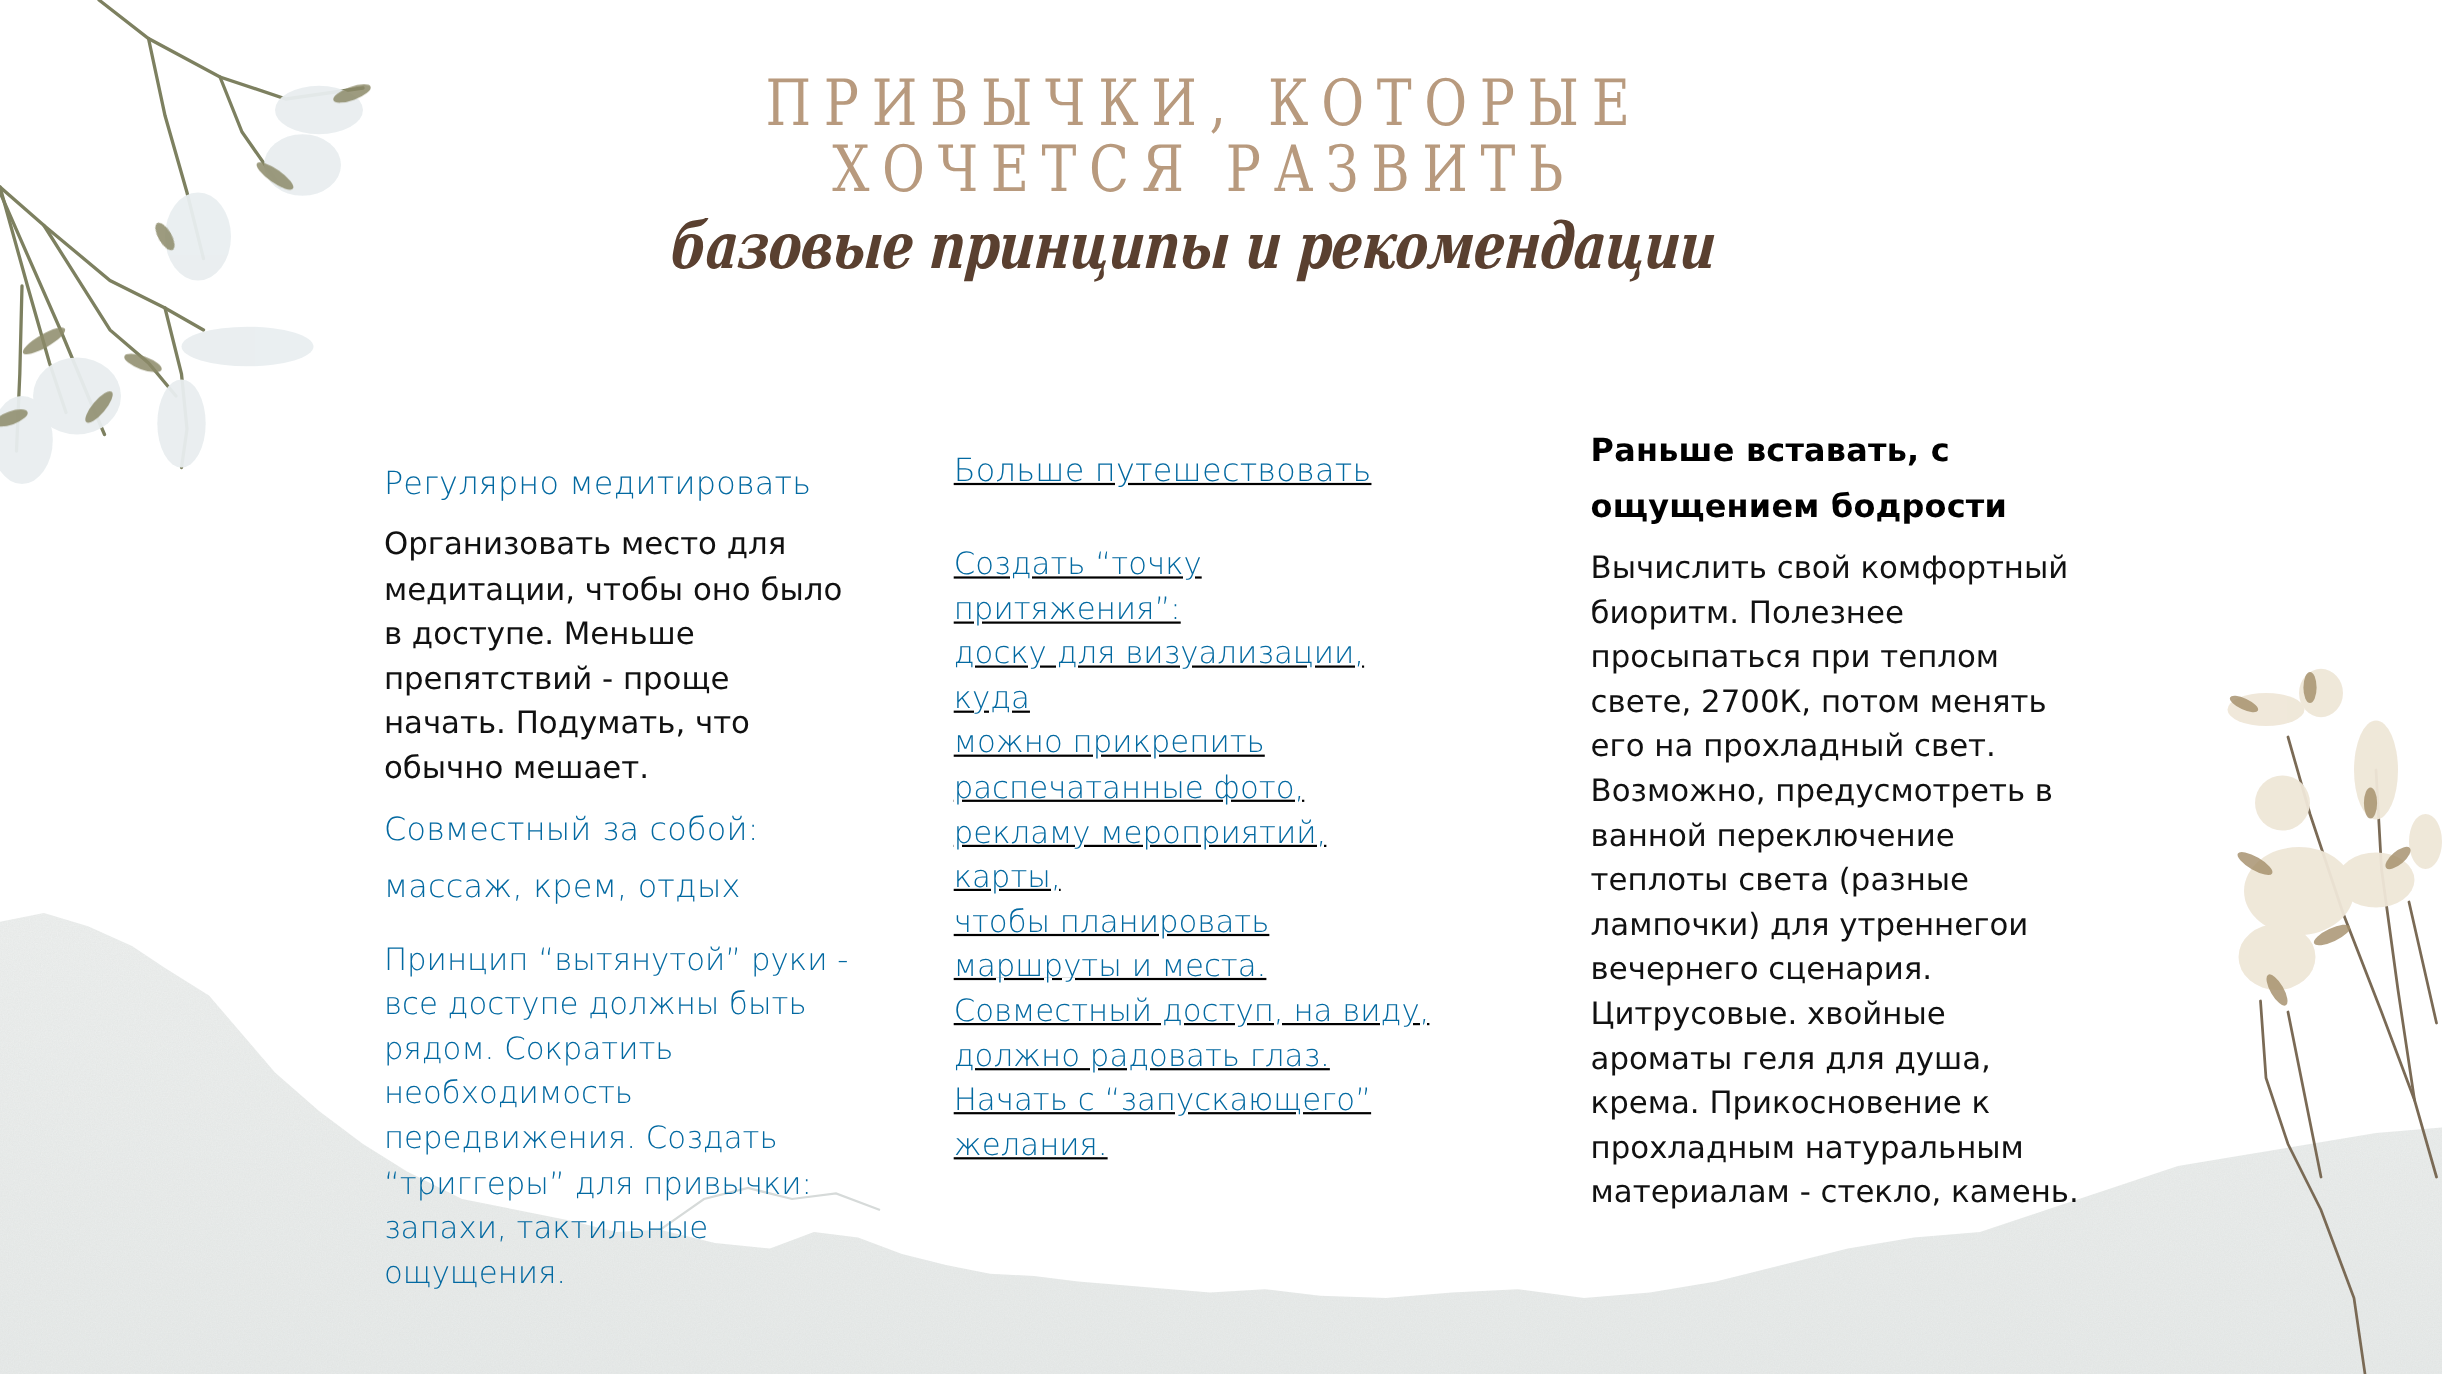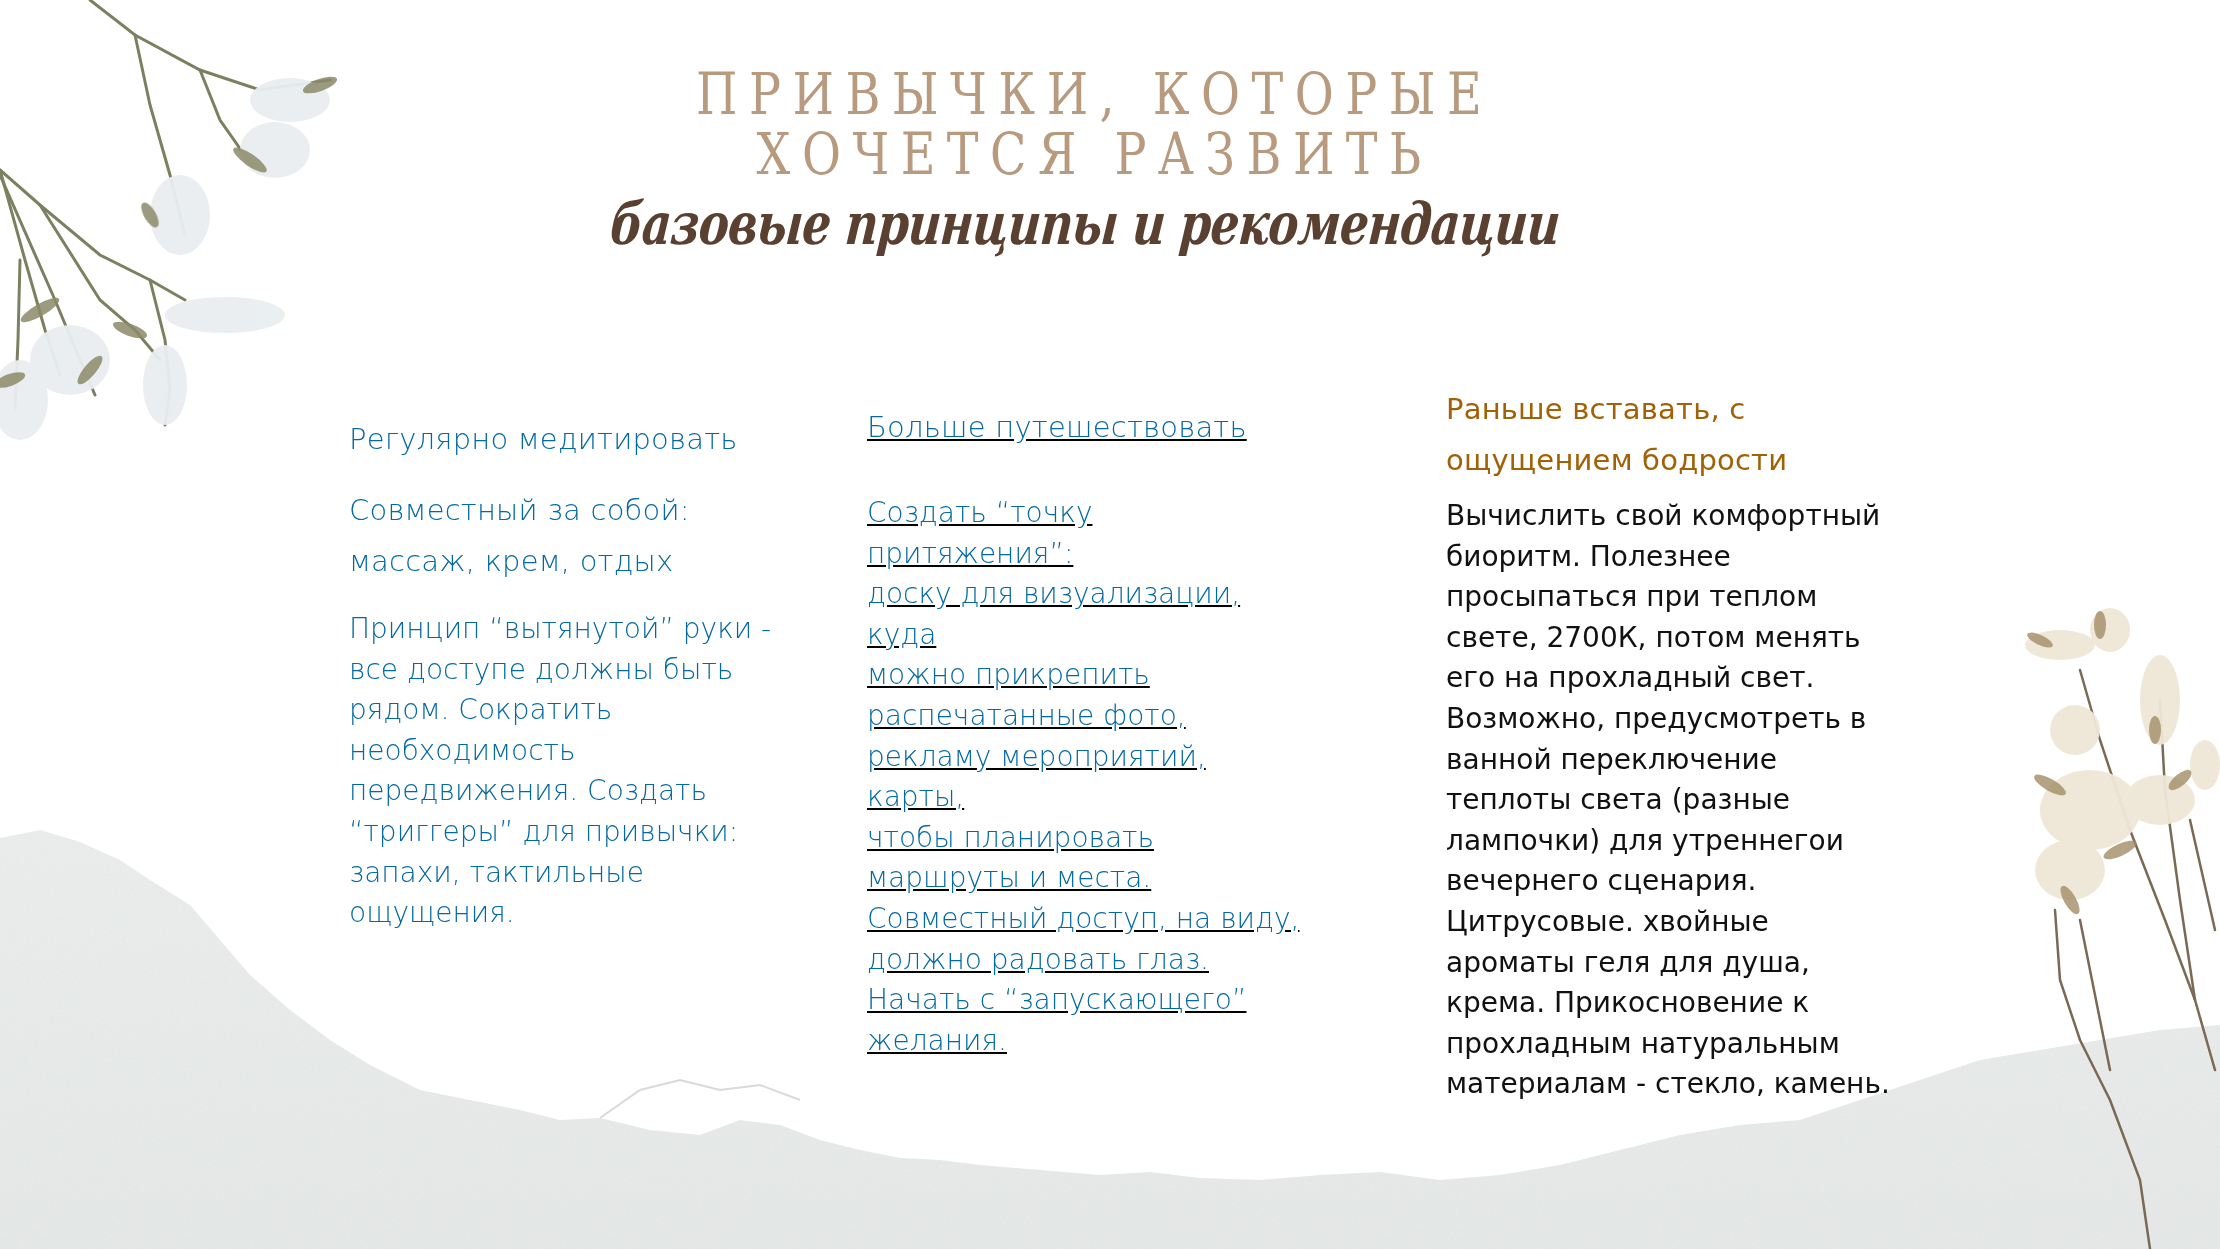--- a/index.html
+++ b/index.html
@@ -22,21 +22,21 @@
   .t2 { top:120px; left:-10px; }
   .script {
     position:absolute; top:190px; left:0; width:2180px; text-align:center;
     font-family:"DejaVu Serif", "Liberation Serif", serif;
     font-style:italic; color:#5a4030; font-size:58px; font-weight:700;
     letter-spacing:-1px;
     transform:scaleX(0.78) skewX(-6deg); transform-origin:1080px 0;
   }
   .col { position:absolute; }
   .h {
-    color:#a16207; font-size:29px; line-height:51px; font-weight:400;
+    color:#000000; font-size:29px; line-height:51px; font-weight:700;
     letter-spacing:0.2px; margin:0;
   }
   .h.light { color:#0369a1; font-weight:300; }
   .b {
     color:#111; font-size:28px; line-height:40.6px; margin:0;
     white-space:pre-line;
   }
   .b.light { color:#0369a1; font-weight:300; }
   .b.bold { color:#111; font-weight:500; }
   .col1 { left:349px; top:414px; width:440px; }
@@ -127,20 +127,26 @@
   </g>
 </svg>
 
 <div class="title t1">ПРИВЫЧКИ, КОТОРЫЕ</div>
 <div class="title t2">ХОЧЕТСЯ РАЗВИТЬ</div>
 <div class="script">базовые принципы и рекомендации</div>
 
 <div class="col col1">
   <p class="h light">Регулярно медитировать</p>
   <div class="sp1"></div>
+  <p class="b bold">Организовать место для
+медитации, чтобы оно было
+в доступе. Меньше
+препятствий - проще
+начать. Подумать, что
+обычно мешает.</p>
   <div class="sp1"></div>
   <p class="h light" style="white-space:pre-line;">Совместный за собой:
 массаж, крем, отдых</p>
   <div class="sp2"></div>
   <p class="b light">Принцип “вытянутой” руки -
 все доступе должны быть
 рядом. Сократить
 необходимость
 передвижения. Создать
 “триггеры” для привычки:

